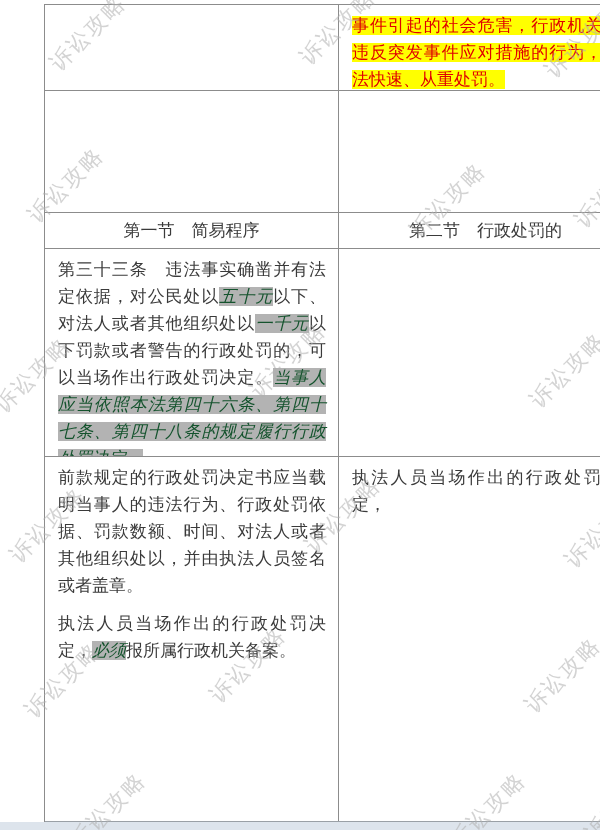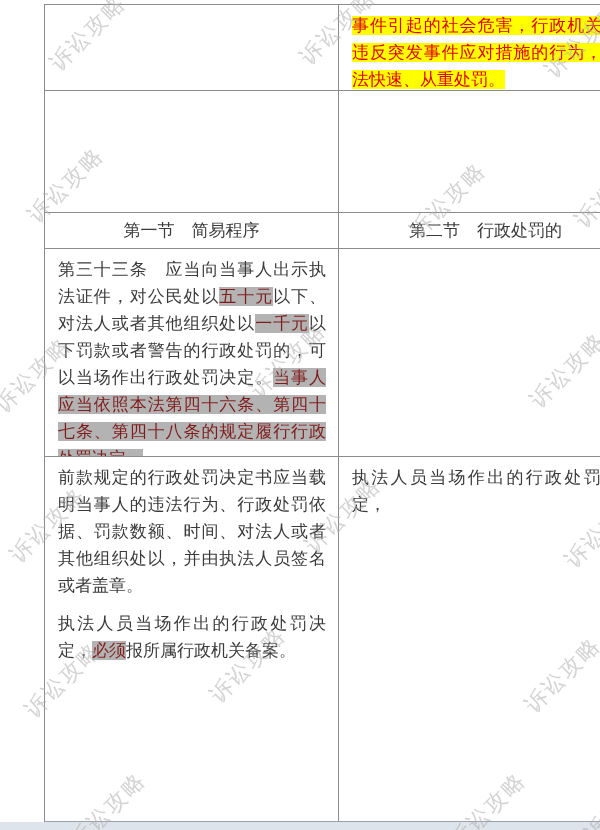--- a/index.html
+++ b/index.html
@@ -32,21 +32,21 @@
     display:flex;align-items:center;justify-content:center;
     padding:0 12px;font-size:17px;color:#3a3a3a;
   }
   .para{
     margin:0 0 11px 0;
     font-size:17px;line-height:27px;
     text-align:justify;text-justify:inter-ideograph;
     word-break:break-all;
   }
   .hl-y{background:#ffff00;color:#e00000;}
-  .hl-g{background:#b3b3b3;color:#7f1d1d;}
+  .hl-g{background:#b3b3b3;color:#14532d;font-style:italic;}
   .watermark-layer{
     position:absolute;left:0;top:0;width:600px;height:830px;
     pointer-events:none;z-index:5;overflow:hidden;
   }
   .wm{
     position:absolute;
     font-size:22px;letter-spacing:2px;
     color:rgba(175,175,175,0.55);
     transform:rotate(-45deg);
     white-space:nowrap;
@@ -69,21 +69,21 @@
     <div class="t-cell cell-l"></div>
   </div>
 
   <div class="t-row row-3">
     <div class="t-cell cell-l header-cell">第一节　简易程序</div>
     <div class="t-cell cell-r header-cell">第二节　行政处罚的</div>
   </div>
 
   <div class="t-row row-4">
     <div class="t-cell cell-l">
-        <p class="para"><span>第三十三条　应当向当事人出示执法证件，对公民处以</span><span class="hl-g">五十元</span><span>以下、对法人或者其他组织处以</span><span class="hl-g">一千元</span><span>以下罚款或者警告的行政处罚的，可以当场作出行政处罚决定。</span><span class="hl-g">当事人应当依照本法第四十六条、第四十七条、第四十八条的规定履行行政处罚决定。</span></p>
+        <p class="para"><span>第三十三条　违法事实确凿并有法定依据，对公民处以</span><span class="hl-g">五十元</span><span>以下、对法人或者其他组织处以</span><span class="hl-g">一千元</span><span>以下罚款或者警告的行政处罚的，可以当场作出行政处罚决定。</span><span class="hl-g">当事人应当依照本法第四十六条、第四十七条、第四十八条的规定履行行政处罚决定。</span></p>
       </div>
   </div>
 
   <div class="t-row row-5">
     <div class="t-cell cell-l">
         <p class="para"><span>前款规定的行政处罚决定书应当载明当事人的违法行为、行政处罚依据、罚款数额、时间、对法人或者其他组织处以，并由执法人员签名或者盖章。</span></p>
         <p class="para"><span>执法人员当场作出的行政处罚决定，</span><span class="hl-g">必须</span><span>报所属行政机关备案。</span></p>
       </div>
     <div class="t-cell cell-r">
         <p class="para"><span>执法人员当场作出的行政处罚决定，</span></p>

